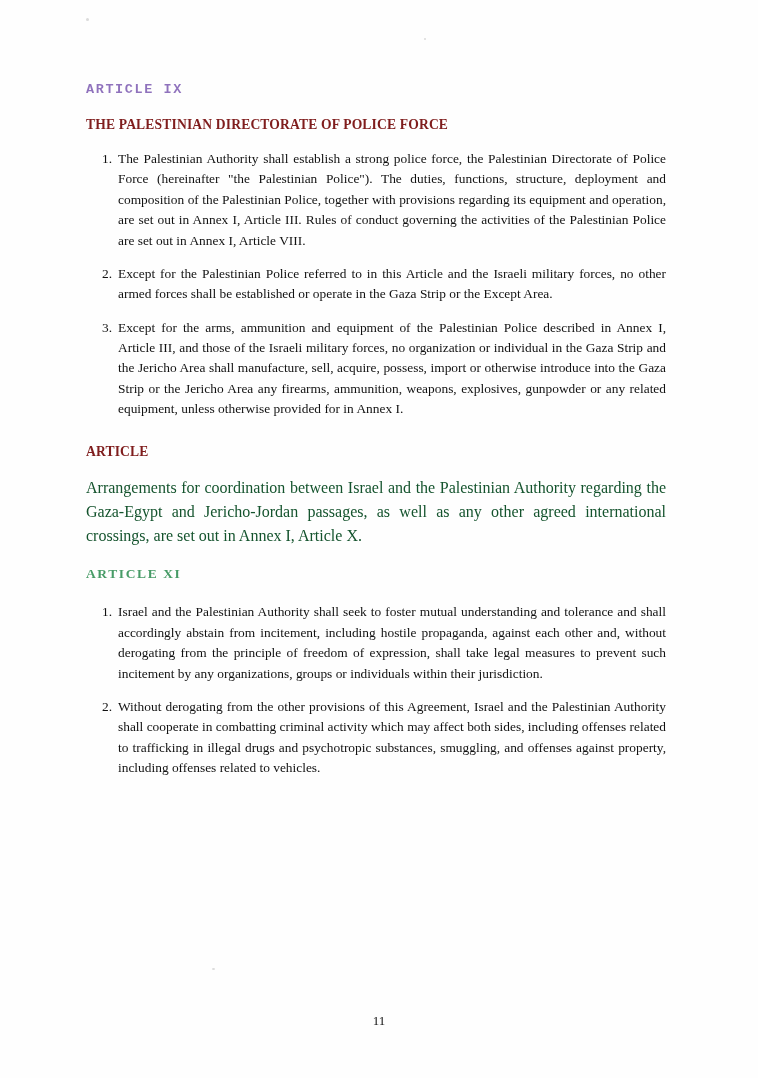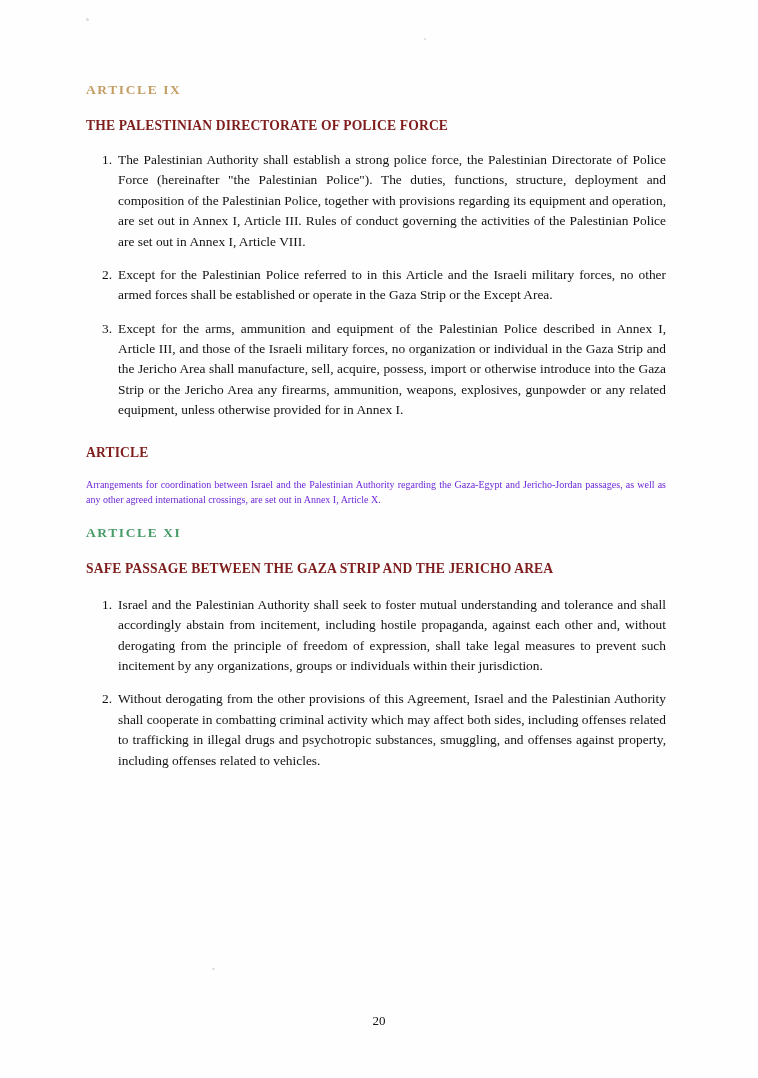--- a/index.html
+++ b/index.html
@@ -32,22 +32,23 @@
     font-family: "Liberation Serif", serif;
     font-size: 13.5px;
     font-weight: bold;
     letter-spacing: 1.6px;
     color: #15803d;
     opacity: 0.78;
     margin: 0 0 20px 0;
     filter: blur(0.35px);
   }
   .article-head.faded {
-    color: #a16207;
+    color: #4c1d95;
     opacity: 0.62;
+    font-family: Liberation Mono, monospace;
   }
   .section-title {
     font-size: 13.6px;
     font-weight: bold;
     letter-spacing: 0.15px;
     margin: 0 0 16px 0;
     color: #7f1d1d;
   }
   ol.clauses {
     list-style: none;
@@ -65,25 +66,25 @@
   }
   ol.clauses > li .num {
     position: absolute;
     left: 6px;
     top: 0;
     width: 20px;
     text-align: right;
     font-size: 13.4px;
   }
   .para {
-    font-size: 10px;
+    font-size: 16px;
     line-height: 1.52;
     text-align: justify;
     margin: 0 0 14px 0;
-    color: #6d28d9;
+    color: #14532d;
   }
   .block {
     margin-bottom: 18px;
   }
   .gap-sm { height: 6px; }
   .page-number {
     position: absolute;
     left: 0;
     right: 0;
     top: 1013px;
@@ -130,33 +131,32 @@
 
     <div class="gap-sm"></div>
 
     <div class="block">
       <div class="section-title">ARTICLE</div>
       <p class="para">Arrangements for  coordination  between  Israel  and  the  Palestinian Authority regarding the Gaza-Egypt and  Jericho-Jordan passages, as well as any other agreed international crossings, are set out in Annex I, Article X.</p>
     </div>
 
     <div class="block">
       <div class="article-head">ARTICLE XI</div>
-      <div class="section-title">SAFE PASSAGE BETWEEN THE GAZA STRIP AND THE JERICHO AREA</div>
     </div>
 
     <div class="block">
       <ol class="clauses">
         <li>
           <span class="num">1.</span>
           <span>Israel and the Palestinian Authority shall seek to  foster mutual understanding and tolerance and shall accordingly abstain from incitement, including hostile propaganda, against  each  other  and,  without  derogating  from  the  principle  of  freedom  of expression,  shall take legal measures to prevent such incitement by any organizations, groups or individuals within their jurisdiction.</span>
         </li>
         <li>
           <span class="num">2.</span>
           <span>Without  derogating  from  the  other  provisions of this  Agreement,  Israel  and the Palestinian Authority shall cooperate in combatting criminal activity which may affect both sides, including offenses  related to trafficking in illegal drugs and psychotropic substances,  smuggling,  and  offenses  against  property,  including offenses related to vehicles.</span>
         </li>
       </ol>
     </div>
 
   </div>
 
-  <div class="page-number">20</div>
+  <div class="page-number">11</div>
 
 </div>
 
 </body></html>

